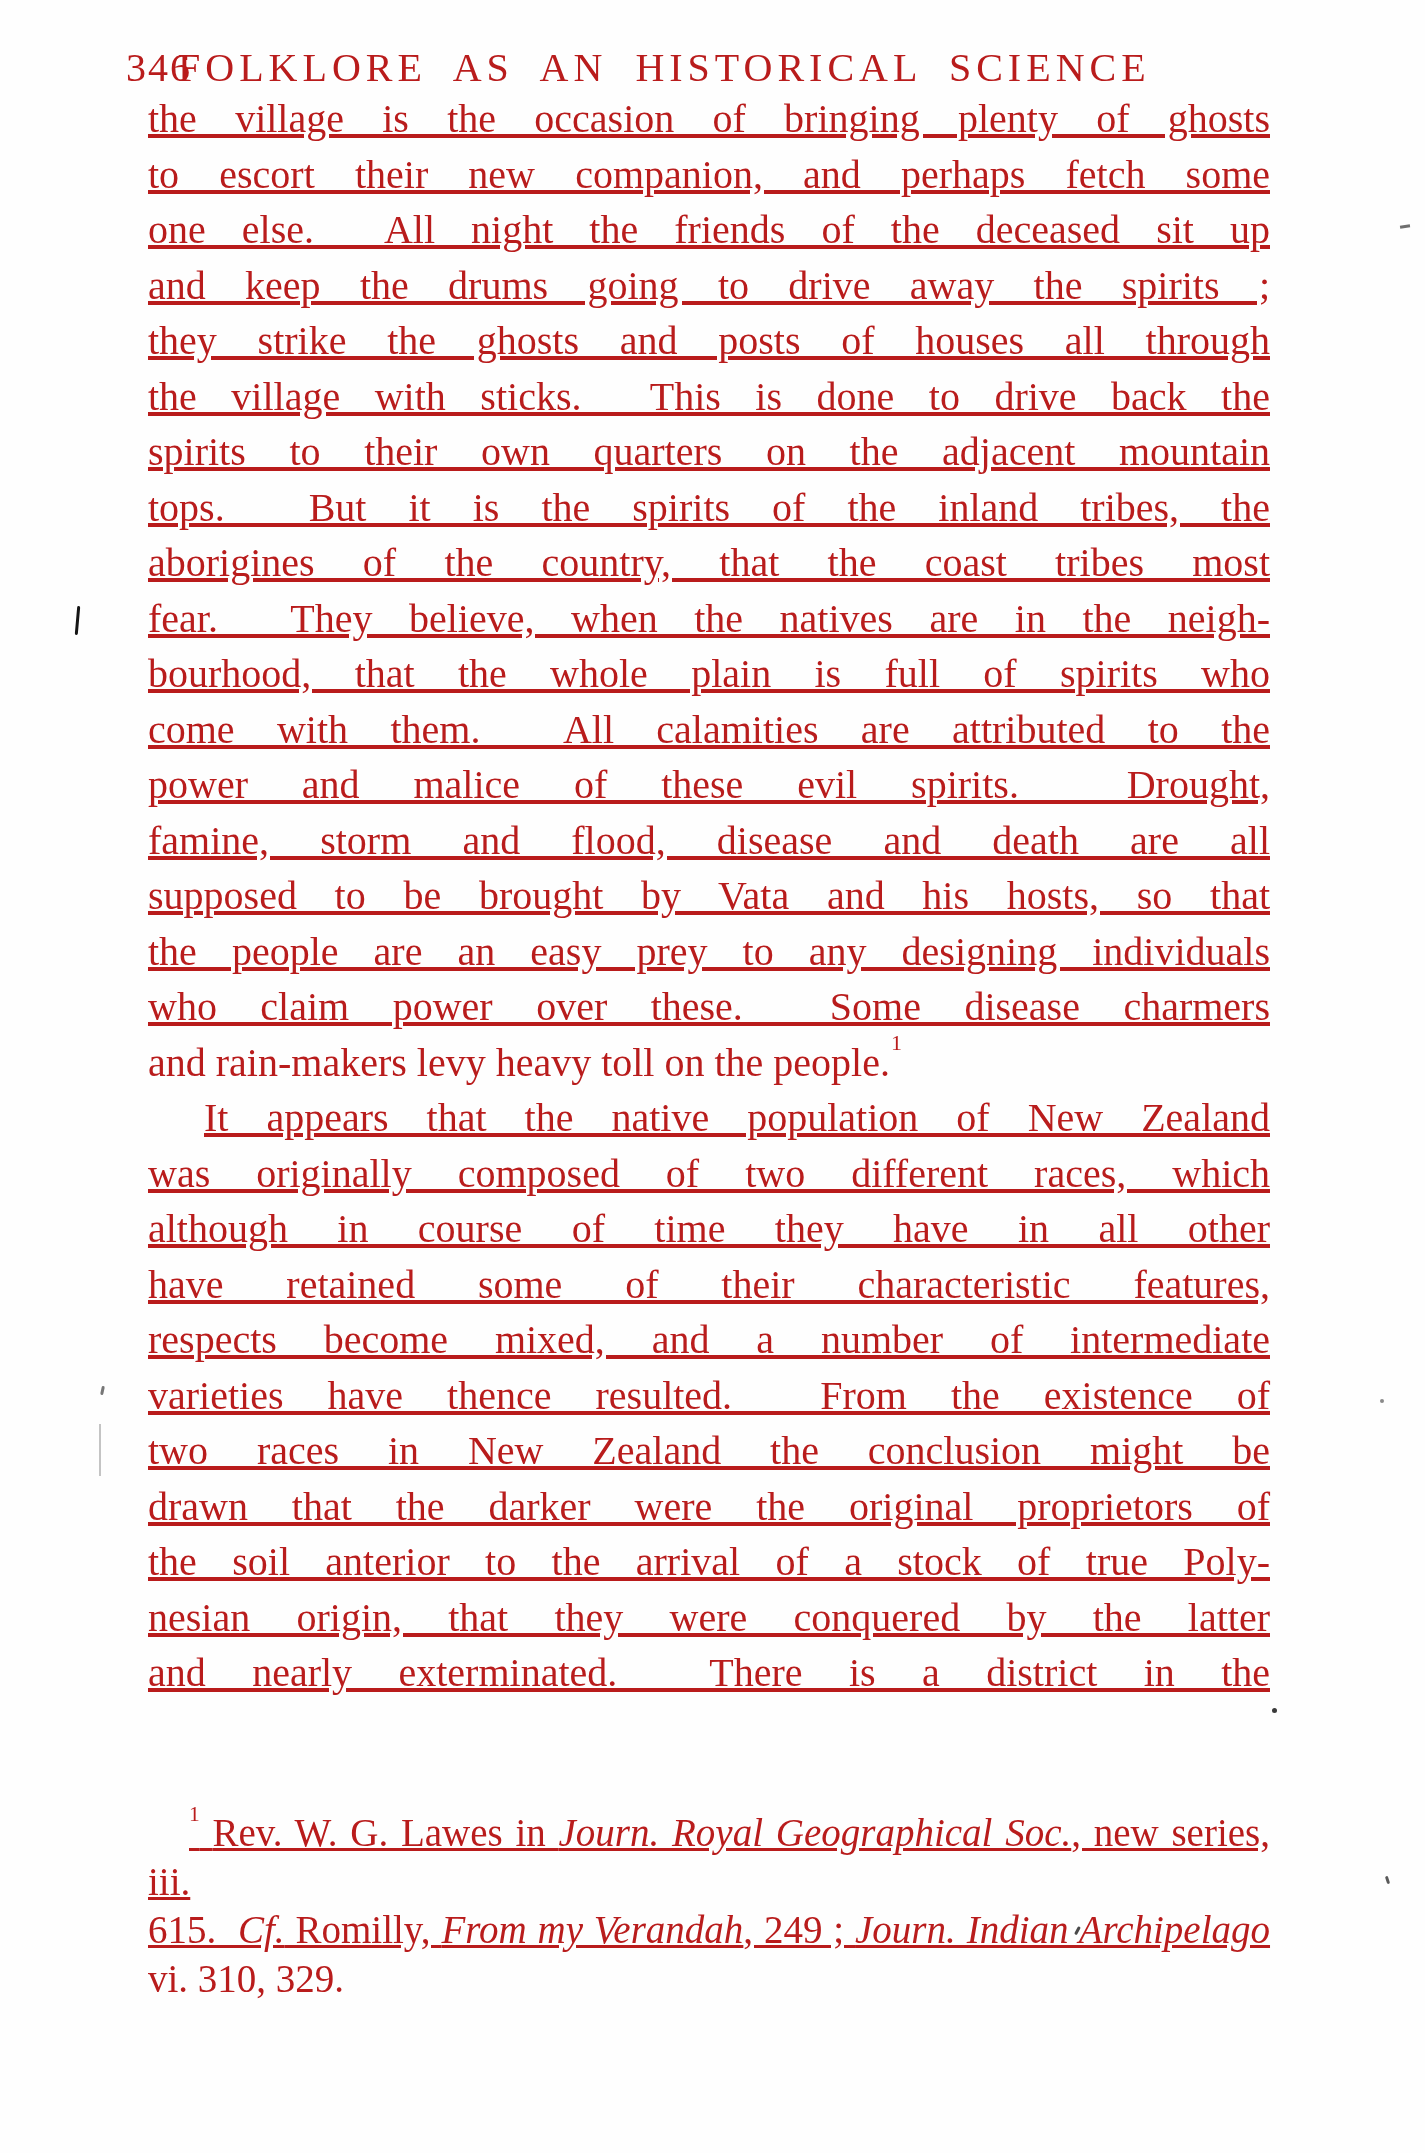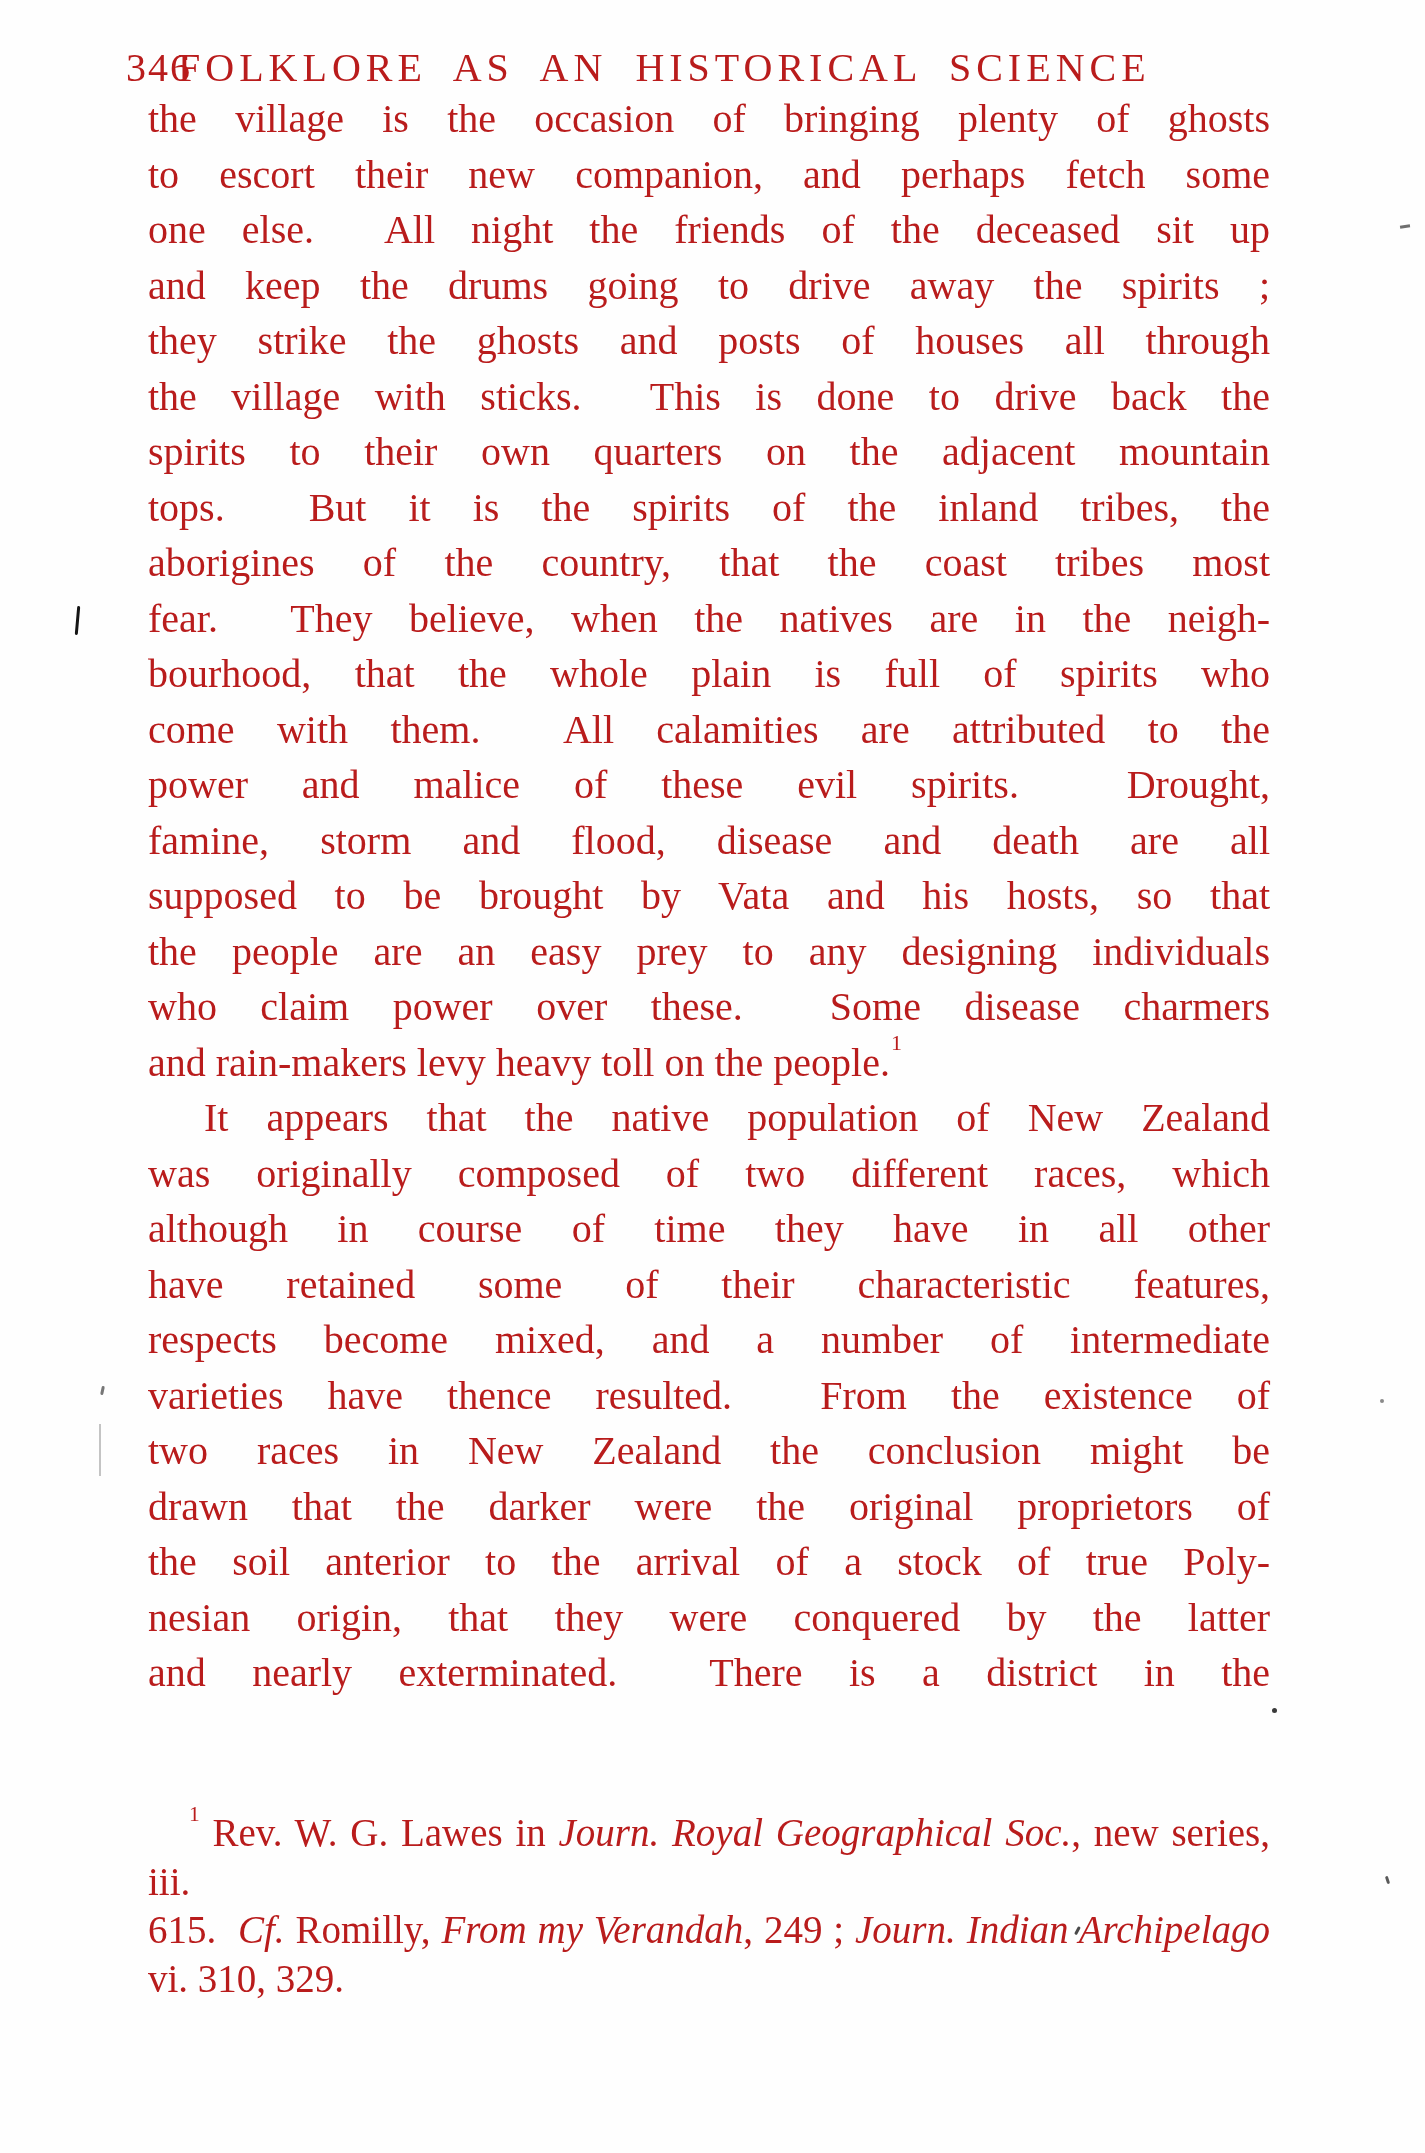--- a/index.html
+++ b/index.html
@@ -31,20 +31,21 @@
   }
   .bodytext {
     position: absolute;
     top: 91px; left: 148px; width: 1122px;
     font-size: 40px;
     line-height: 55.5px;
   }
   .line {
     text-align: justify;
     text-align-last: justify;
+    text-decoration: underline;
   }
   .endline {
     text-align: justify;
     text-align-last: left;
   }
   .indent { text-indent: 56px; }
   sup.fnmark {
     font-size: 0.55em;
     line-height: 0;
     position: relative;

